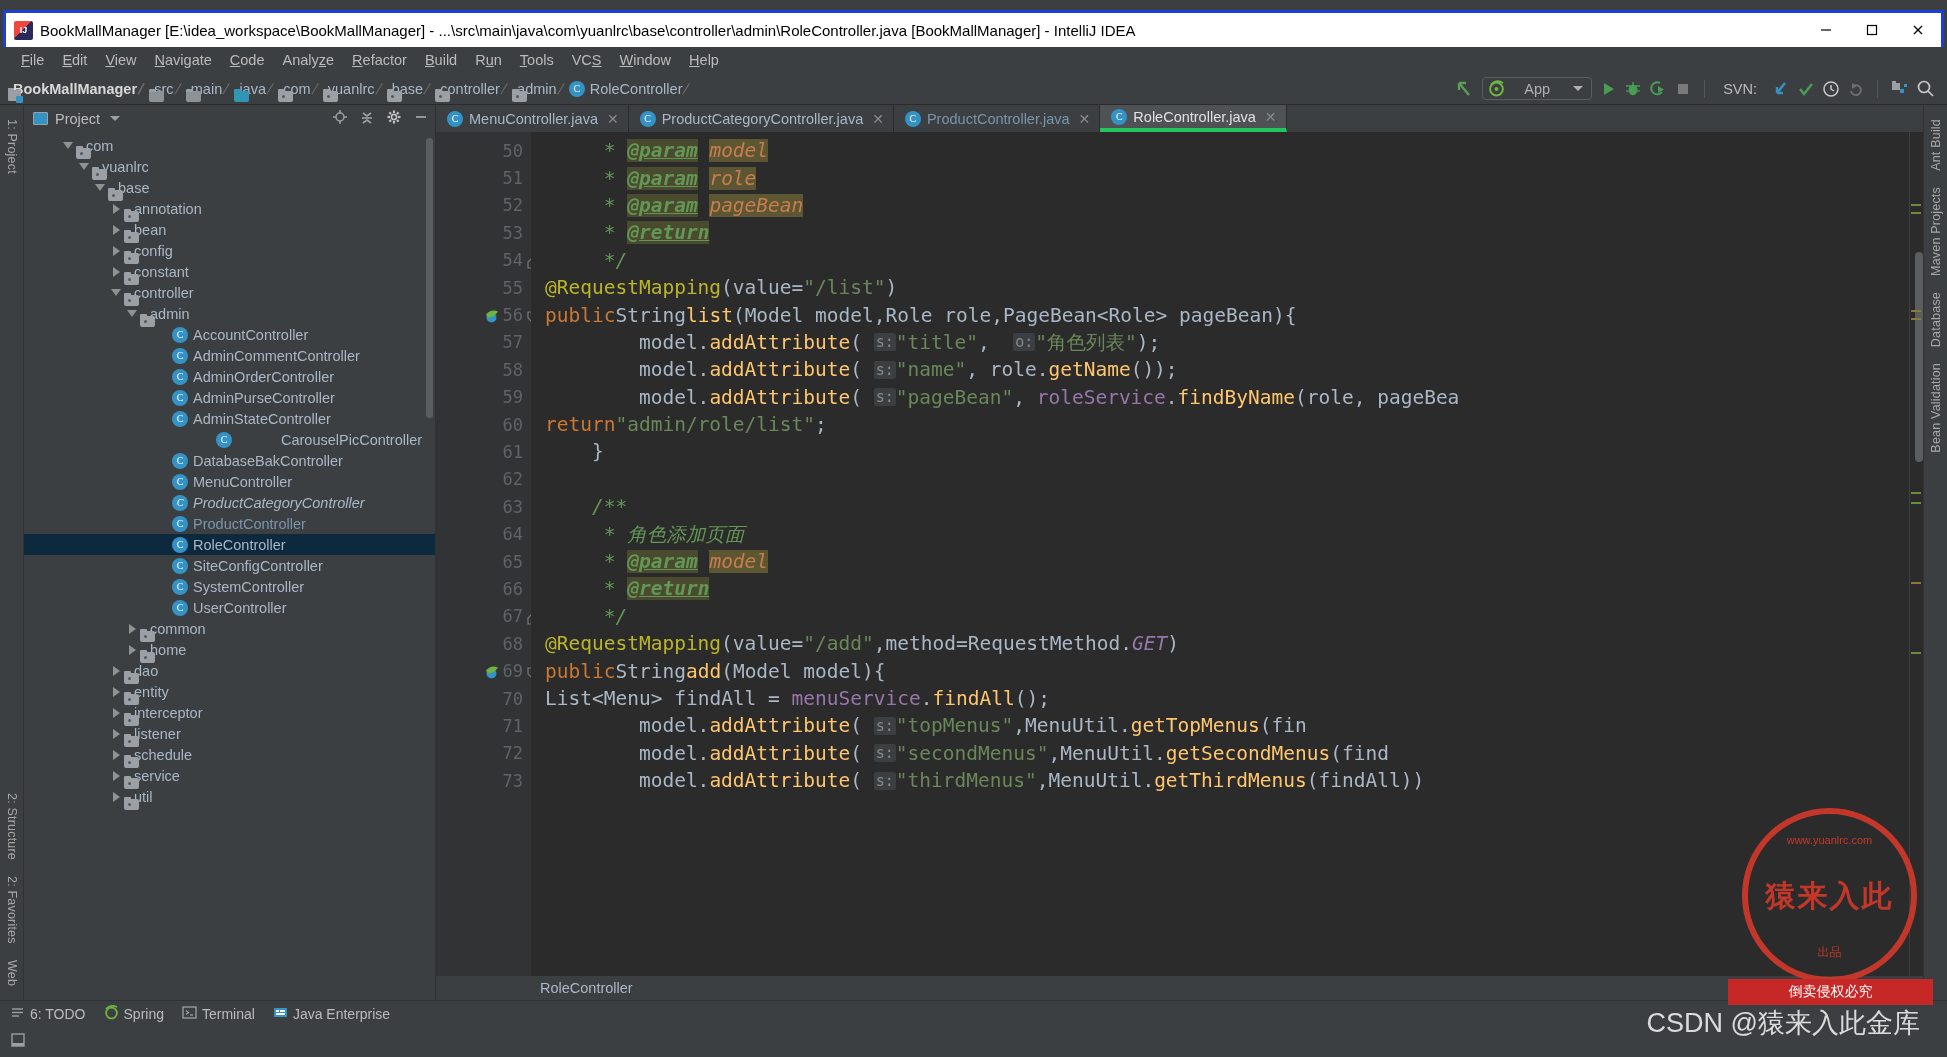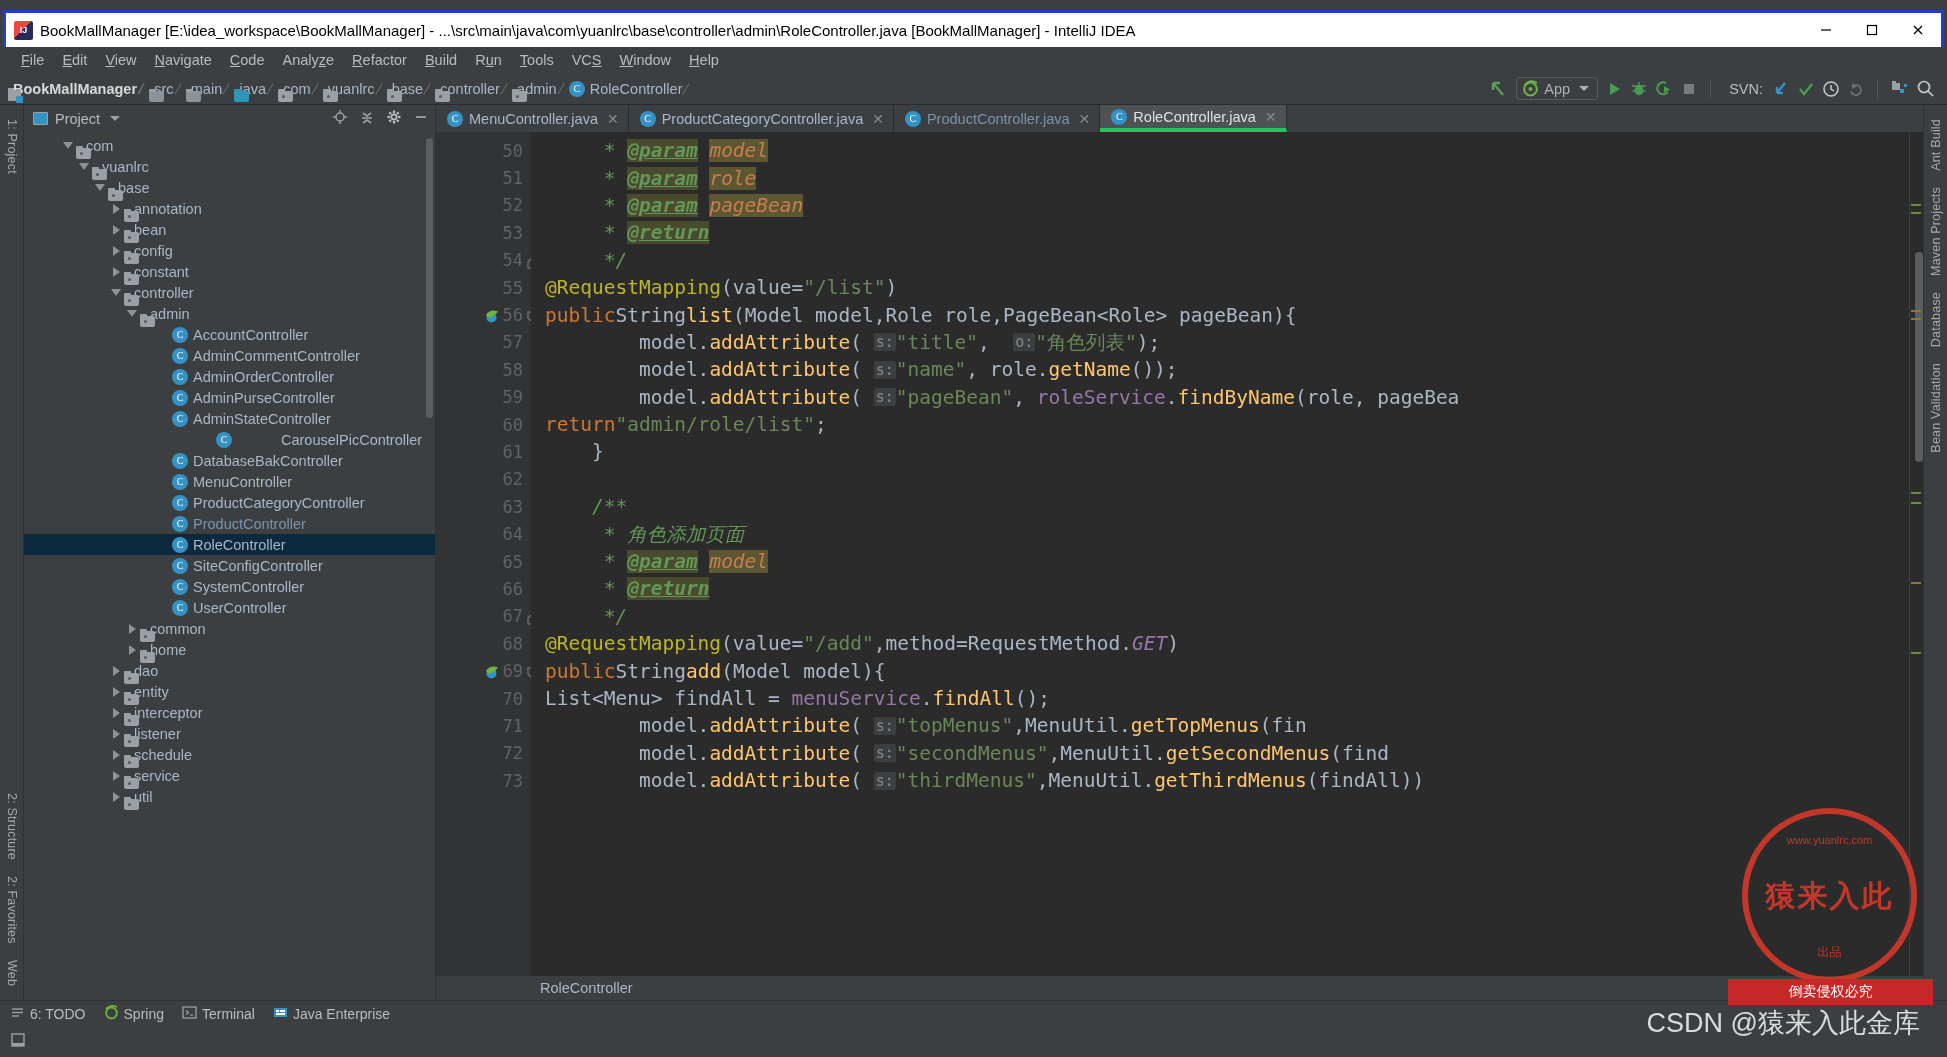--- a/index.html
+++ b/index.html
@@ -142,26 +142,26 @@
   .class-ic::after {
     content: "C"; position: absolute; left: 0; top: 0;
     width: 100%; height: 100%; color: #fff; font-size: 10px;
     display: flex; align-items: center; justify-content: center;
     font-family: "Liberation Serif", serif;
   }
 
   #toolbar-right { margin-left: auto; display: flex; align-items: center; gap: 7px; }
   .tb-icon { display: flex; align-items: center; justify-content: center; }
   #runconfig {
-    display: flex; align-items: center; gap: 5px;
+    display: flex; align-items: center; gap: 19px;
     border: 1px solid #5a5d5f; border-radius: 4px;
     padding: 2px 8px 2px 5px; height: 23px;
   }
   #runconfig .label { color: #b0b0b0; font-size: 14.5px; }
-  #svn-label { color: #bbb; font-size: 14.5px; margin-left: 6px; margin-right: 2px; }
+  #svn-label { color: #bbb; font-size: 14.5px; margin-left: 6px; margin-right: 8px; }
   .tb-sep { width: 1px; height: 18px; background: #565656; margin: 0 5px; }
 
   
   #main {
     flex: 1 1 auto; display: flex; min-height: 0;
     background: #3c3f41;
     position: relative; z-index: 55;
   }
 
   
@@ -722,21 +722,21 @@
           <div class="tree-row" style="padding-left: 132px;">
             <span class="twisty"></span>
             <span class="class-ic"></span>
             <span class="lbl">DatabaseBakController</span>
           </div>
           <div class="tree-row" style="padding-left: 132px;">
             <span class="twisty"></span>
             <span class="class-ic"></span>
             <span class="lbl">MenuController</span>
           </div>
-          <div class="tree-row" style="padding-left: 132px;">
+          <div class="tree-row" style="padding-left: 132px; font-style: italic;">
             <span class="twisty"></span>
             <span class="class-ic"></span>
             <span class="lbl">ProductCategoryController</span>
           </div>
           <div class="tree-row dim" style="padding-left: 132px;">
             <span class="twisty"></span>
             <span class="class-ic"></span>
             <span class="lbl">ProductController</span>
           </div>
           <div class="tree-row selected" style="padding-left: 132px;">

